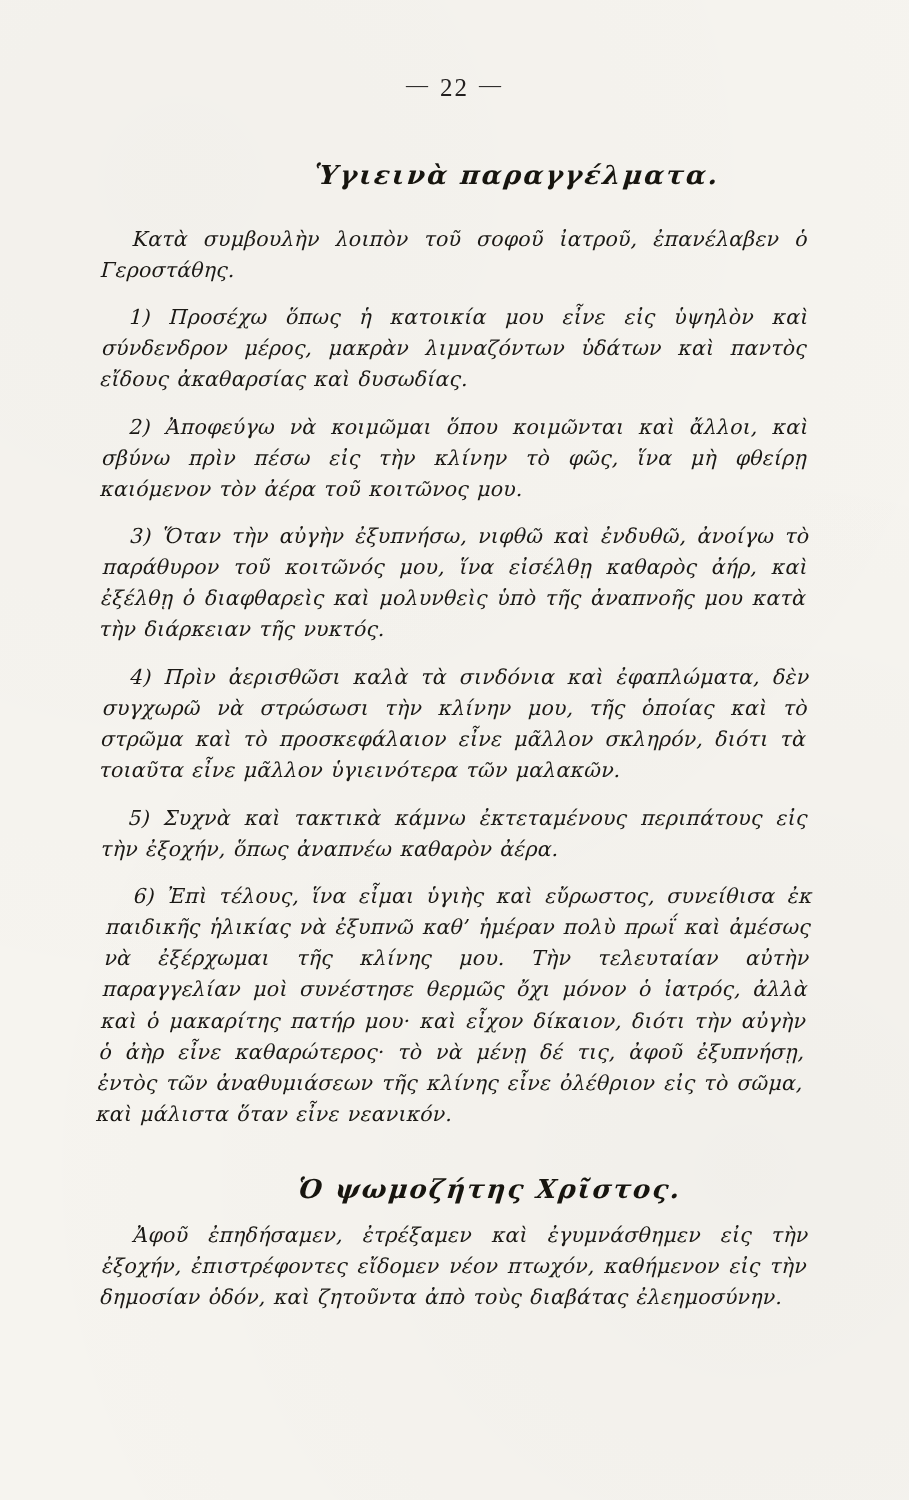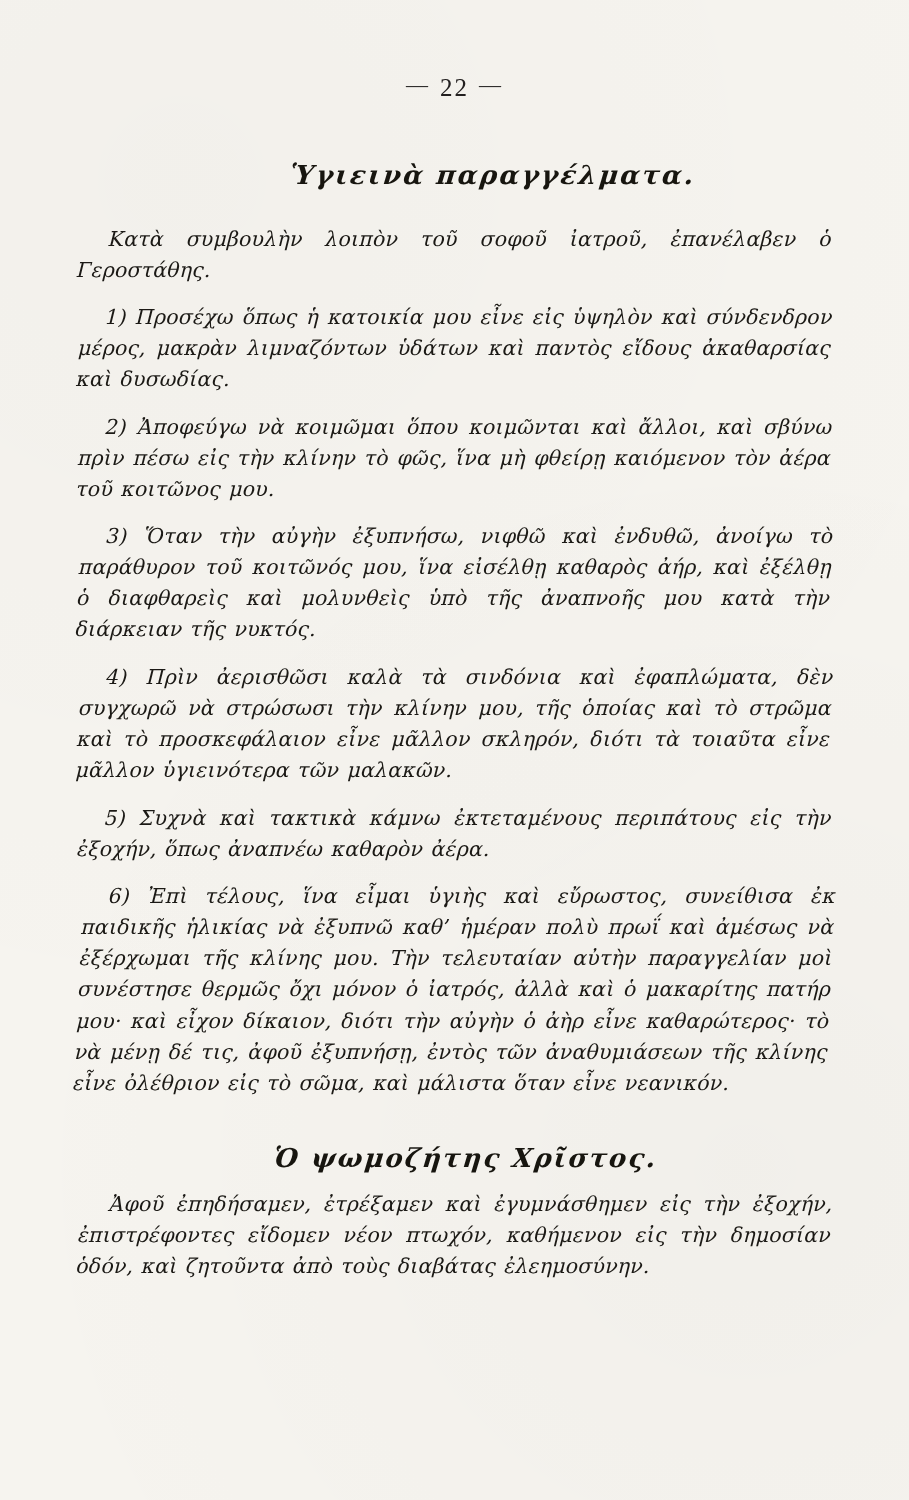--- a/index.html
+++ b/index.html
@@ -12,21 +12,21 @@
     background: #f7f5f0;
     font-family: "Liberation Serif", serif;
     color: #1d1b18;
     overflow: hidden;
   }
   .page {
     position: relative;
     width: 909px;
     height: 1500px;
     box-sizing: border-box;
-    padding: 0 78px;
+    padding: 0 102px;
     background:
       radial-gradient(circle at 20% 12%, rgba(0,0,0,0.015), rgba(0,0,0,0) 60%),
       radial-gradient(circle at 82% 78%, rgba(0,0,0,0.02), rgba(0,0,0,0) 55%),
       #f6f4ef;
   }
   .page-number {
     text-align: center;
     font-size: 25px;
     letter-spacing: 2px;
     padding-top: 74px;

